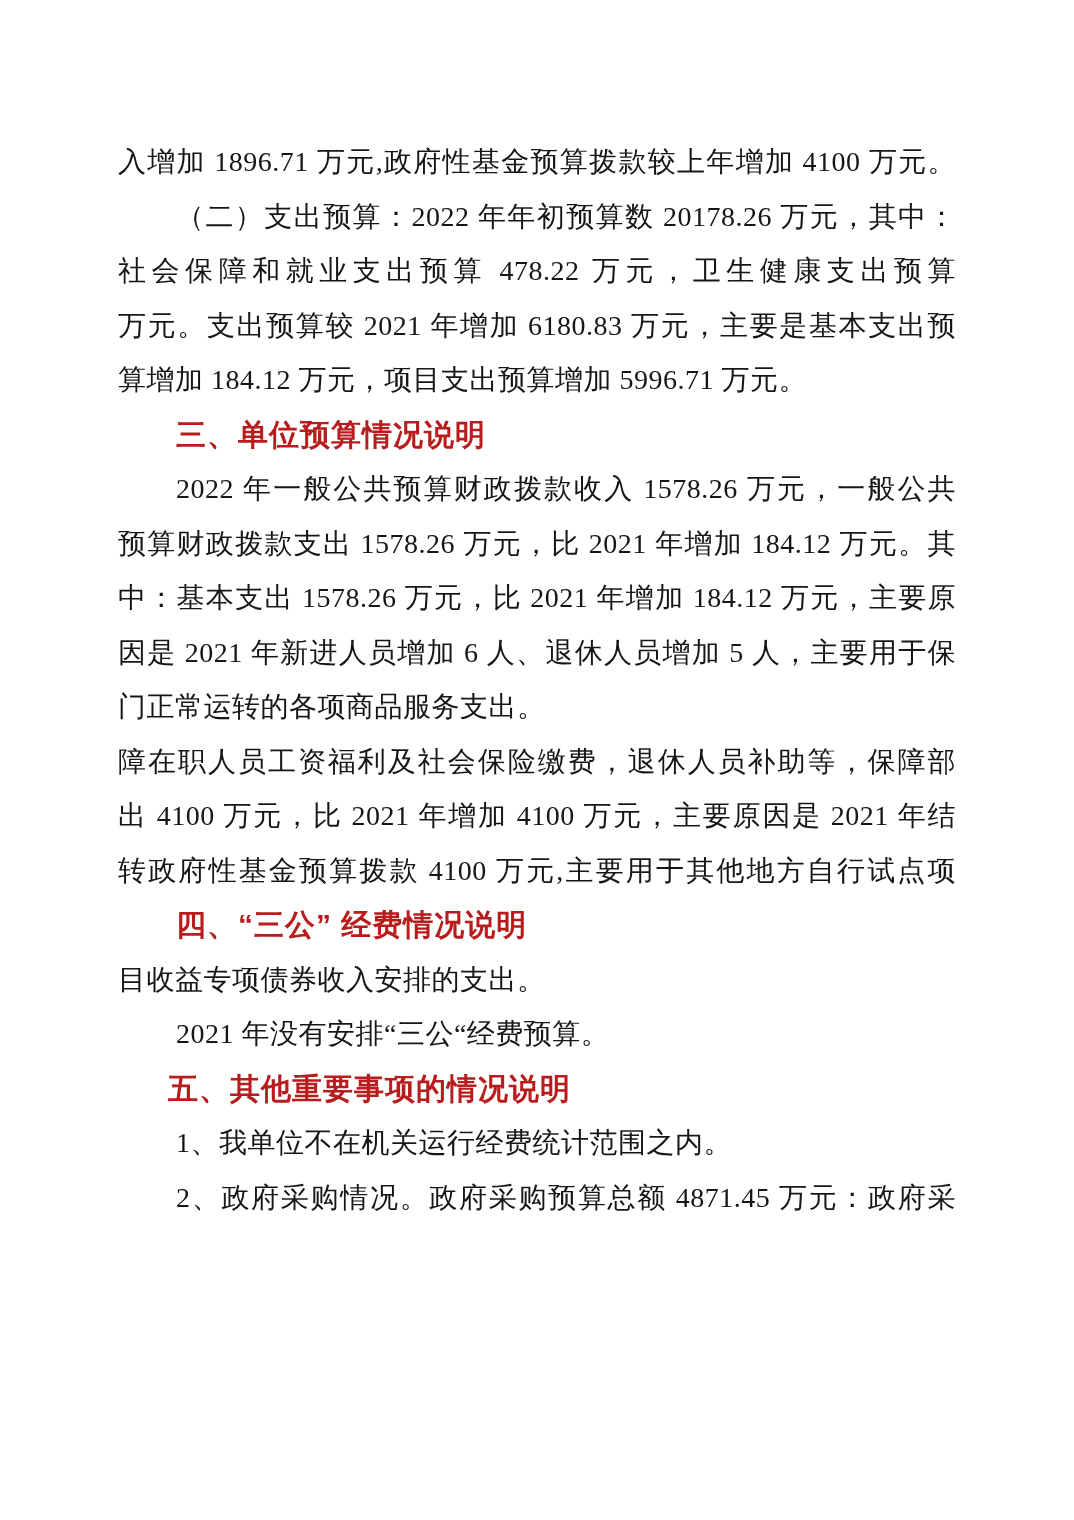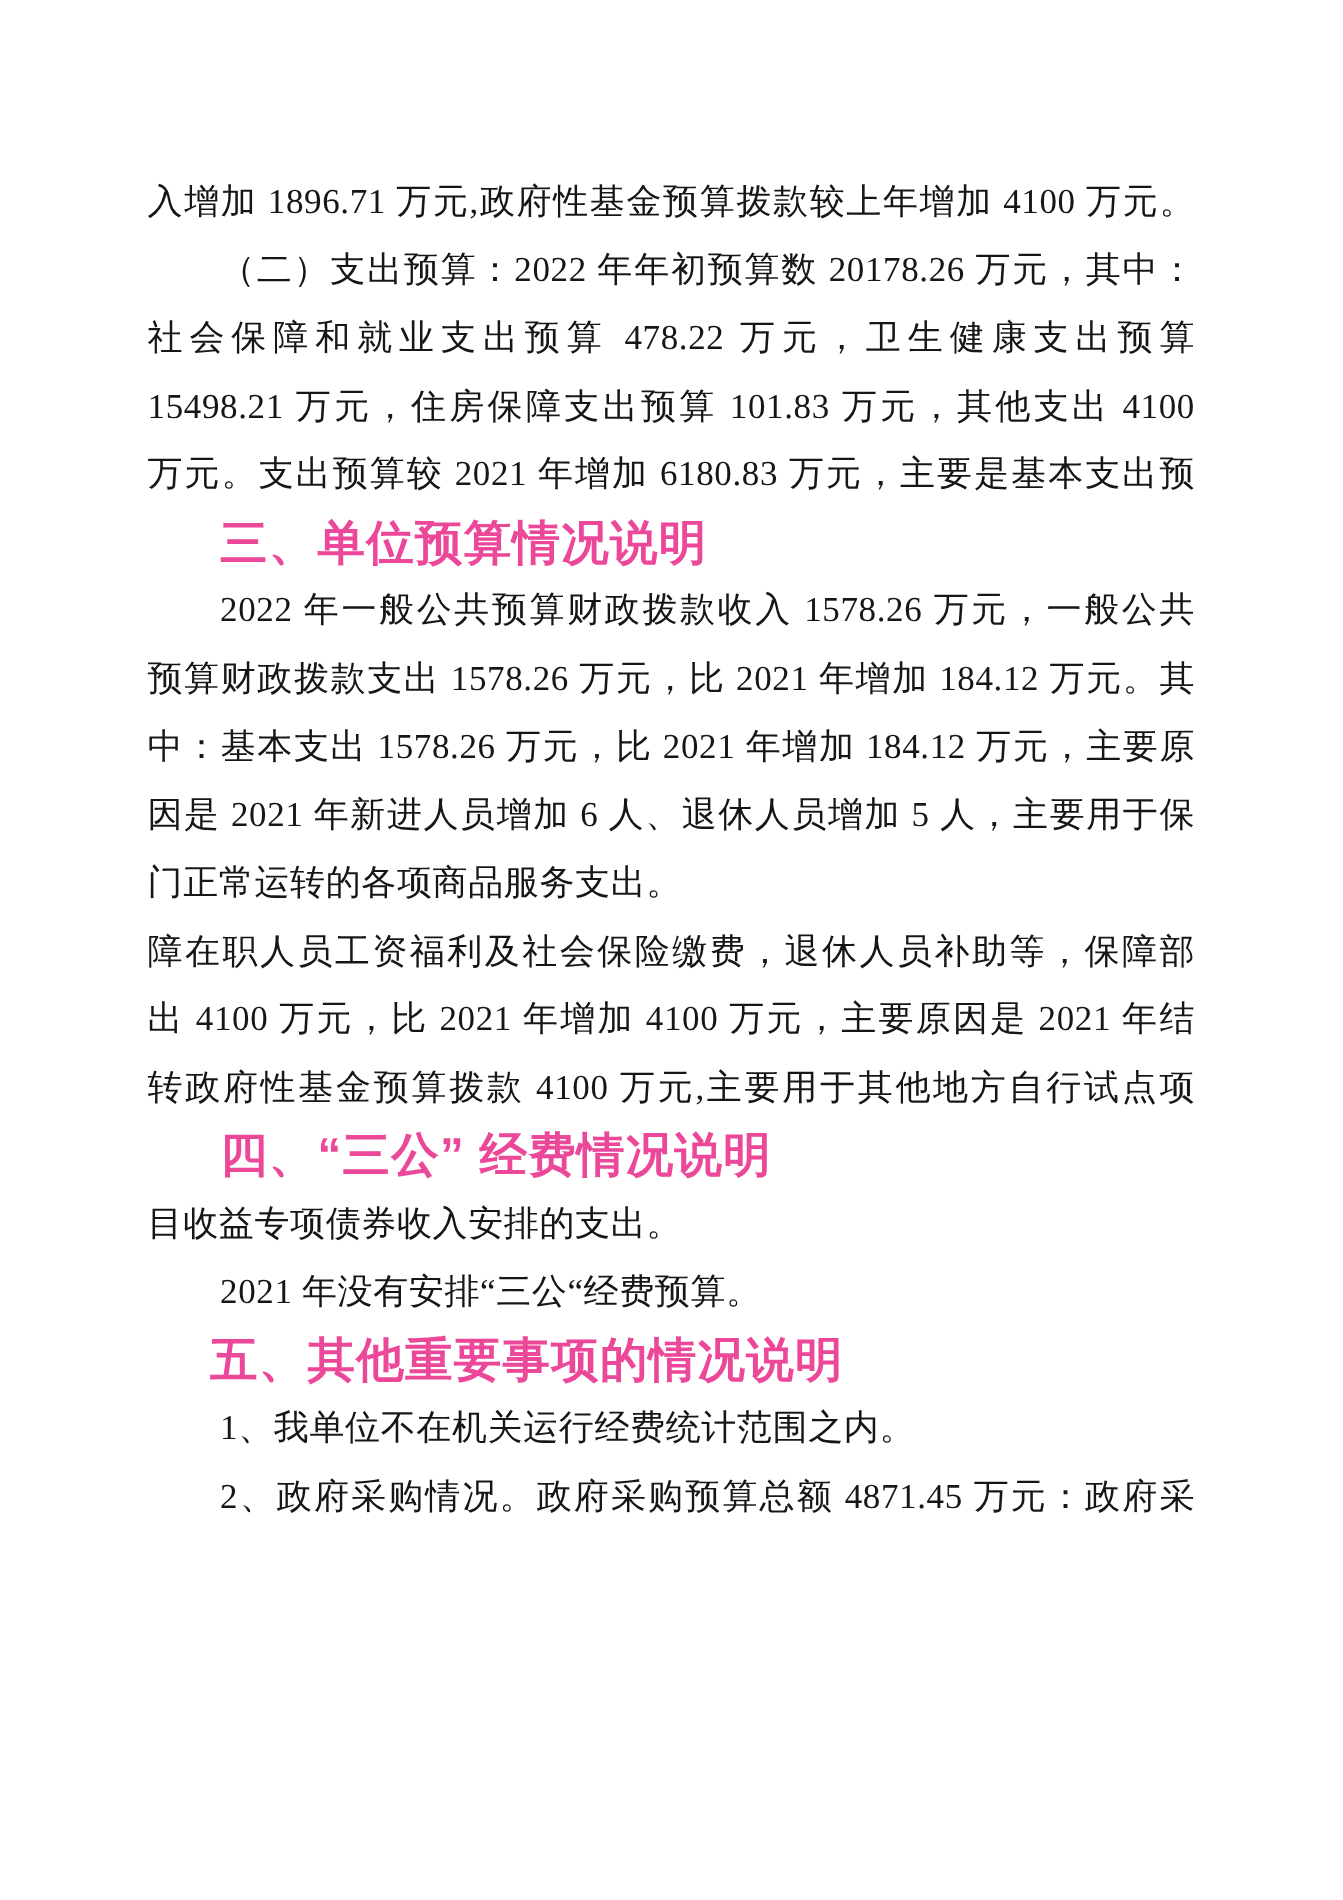--- a/index.html
+++ b/index.html
@@ -35,35 +35,35 @@
   }
   .indent {
     text-indent: 58px;
   }
   .indent-sm {
     text-indent: 50px;
   }
   .heading {
     font-family: "Liberation Sans", sans-serif;
     font-weight: 700;
-    font-size: 38px;
-    color: #ec4899;
+    font-size: 30px;
+    color: #b91c1c;
     letter-spacing: 1px;
   }
 </style>
 </head>
 <body>
 
 <div class="page">
   <div class="doc-body">
     <div class="line justify">入增加 1896.71 万元,政府性基金预算拨款较上年增加 4100 万元。</div>
     <div class="line indent justify">（二）支出预算：2022 年年初预算数 20178.26 万元，其中：</div>
     <div class="line justify">社会保障和就业支出预算 478.22 万元，卫生健康支出预算</div>
-    <div class="line justify">15498.21 万元，住房保障支出预算 101.83 万元，其他支出 4100</div>
     <div class="line justify">万元。支出预算较 2021 年增加 6180.83 万元，主要是基本支出预</div>
+    <div class="line">算增加 184.12 万元，项目支出预算增加 5996.71 万元。</div>
     <div class="line heading indent">三、单位预算情况说明</div>
     <div class="line indent justify">2022 年一般公共预算财政拨款收入 1578.26 万元，一般公共</div>
     <div class="line justify">预算财政拨款支出 1578.26 万元，比 2021 年增加 184.12 万元。其</div>
     <div class="line justify">中：基本支出 1578.26 万元，比 2021 年增加 184.12 万元，主要原</div>
     <div class="line justify">因是 2021 年新进人员增加 6 人、退休人员增加 5 人，主要用于保</div>
     <div class="line">门正常运转的各项商品服务支出。</div>
     <div class="line justify">障在职人员工资福利及社会保险缴费，退休人员补助等，保障部</div>
     <div class="line justify">出 4100 万元，比 2021 年增加 4100 万元，主要原因是 2021 年结</div>
     <div class="line justify">转政府性基金预算拨款 4100 万元,主要用于其他地方自行试点项</div>
     <div class="line heading indent">四、“三公” 经费情况说明</div>

